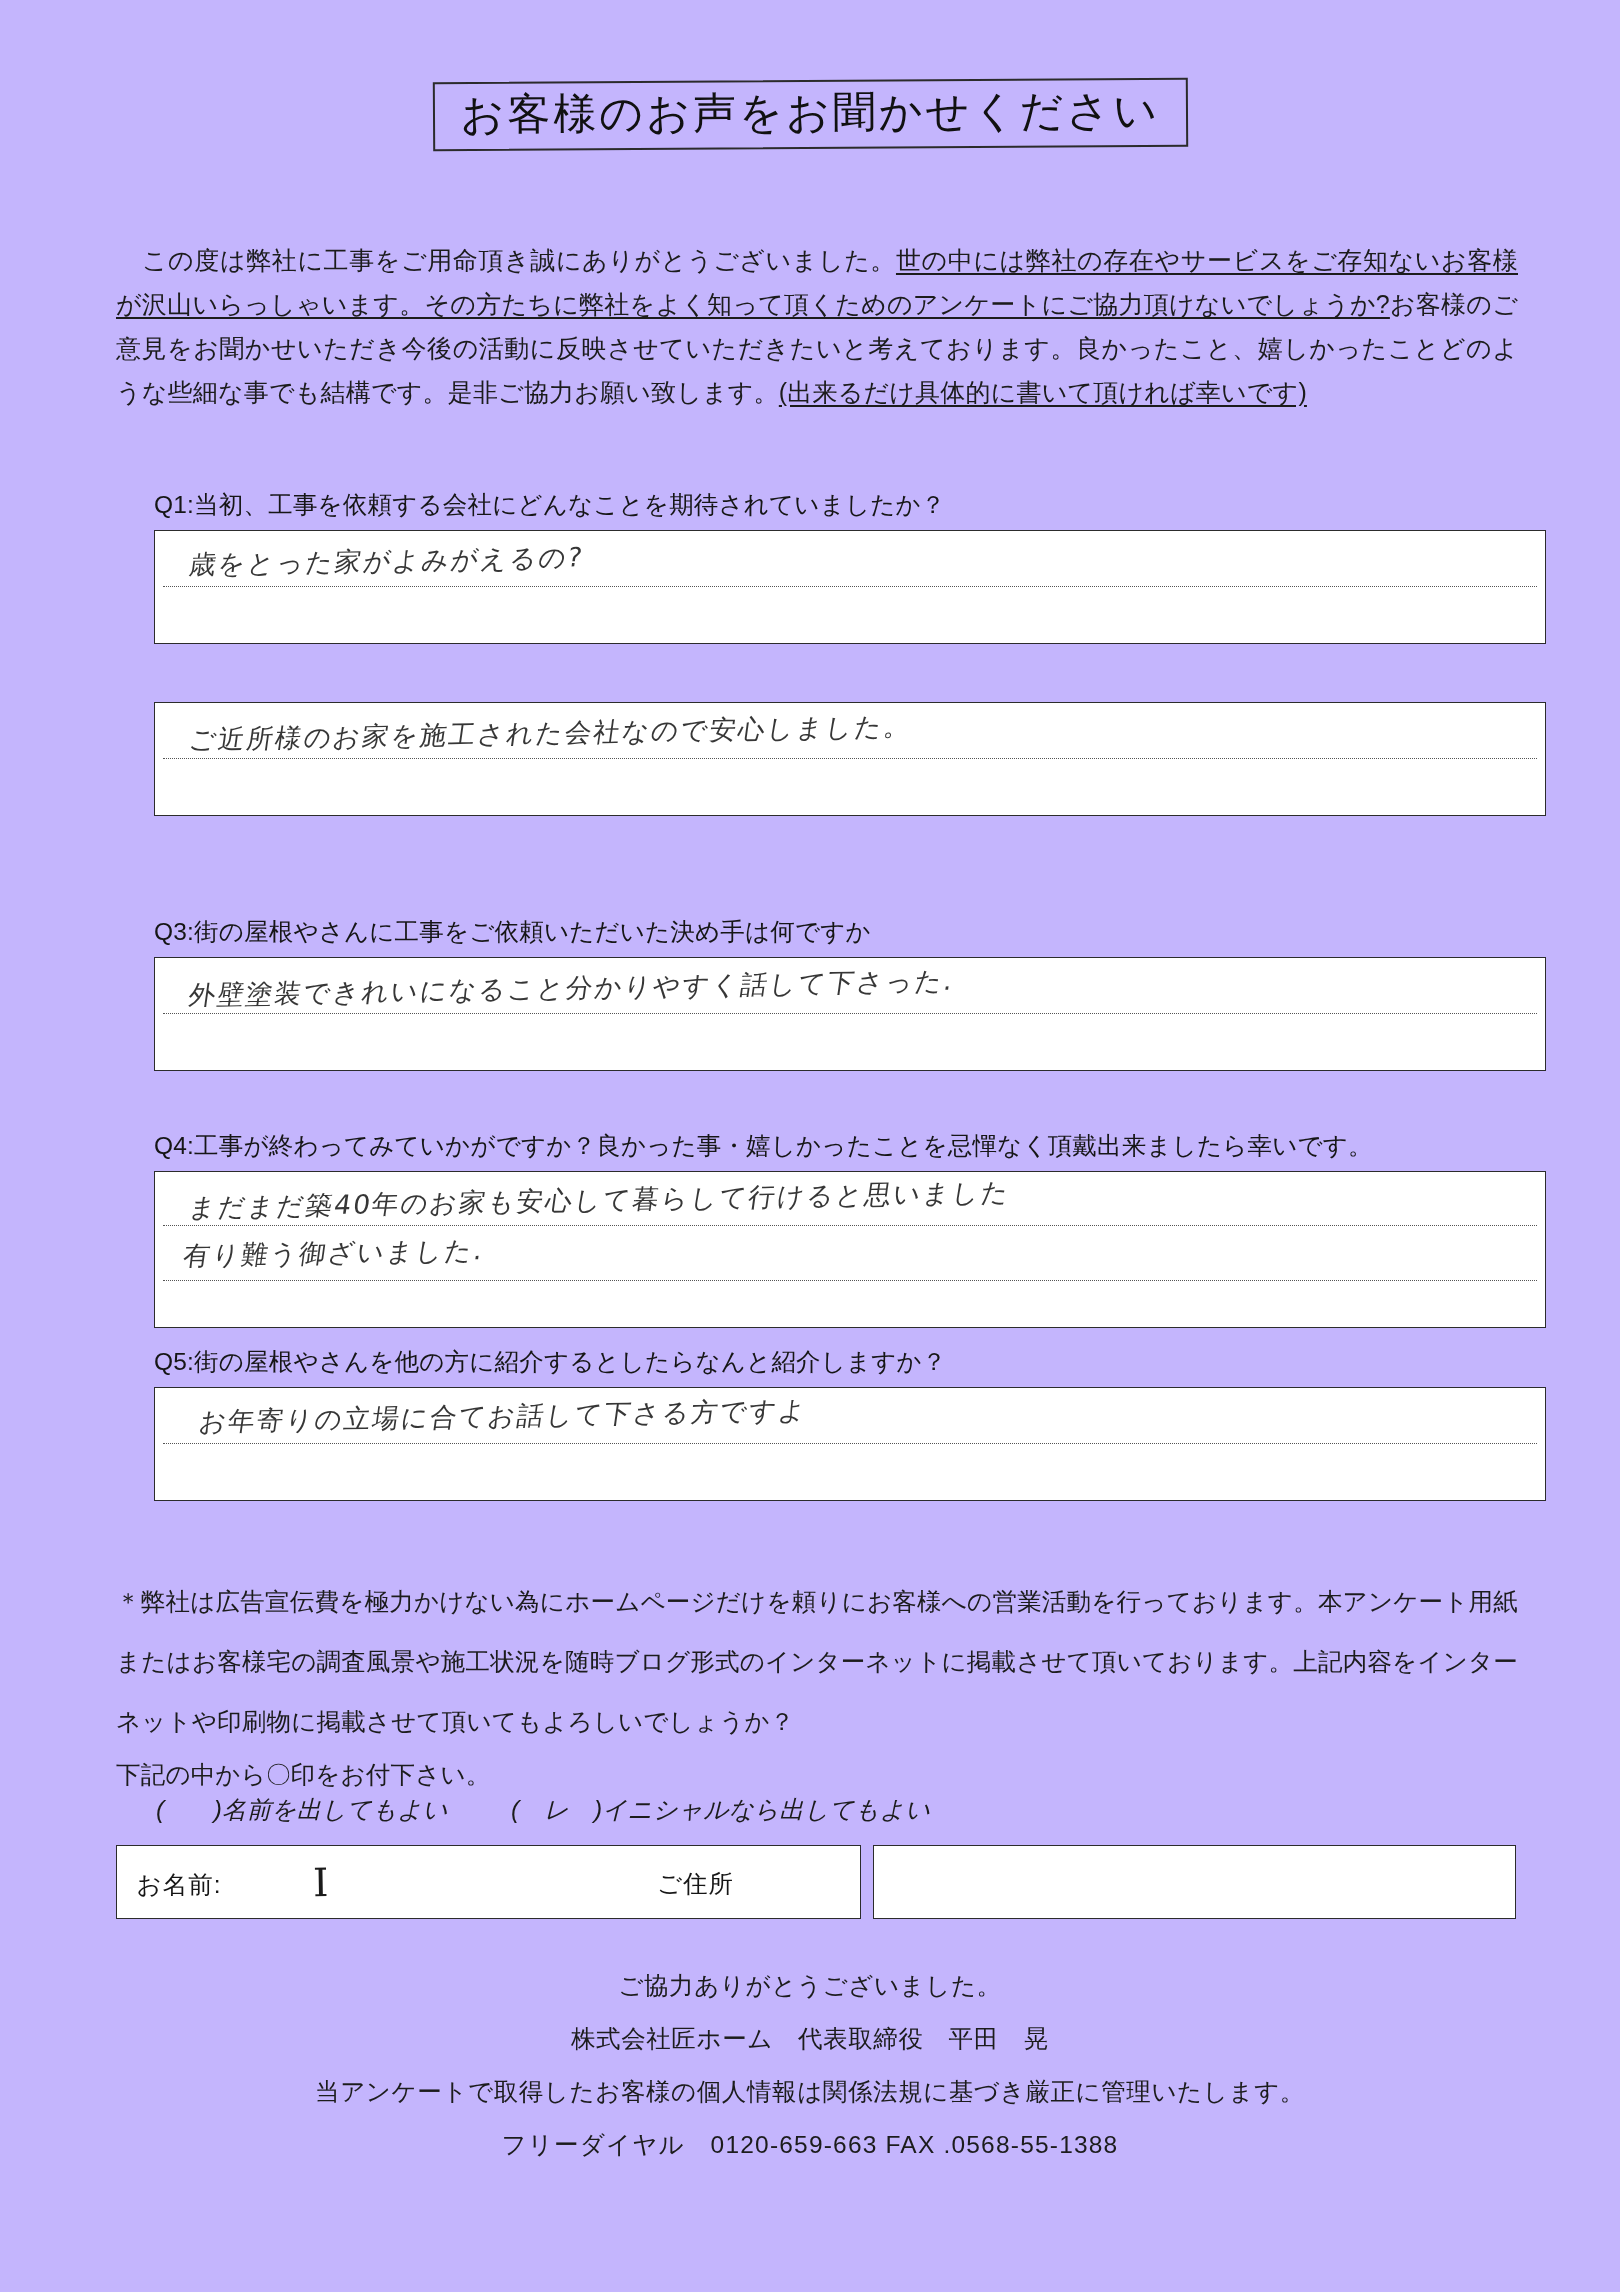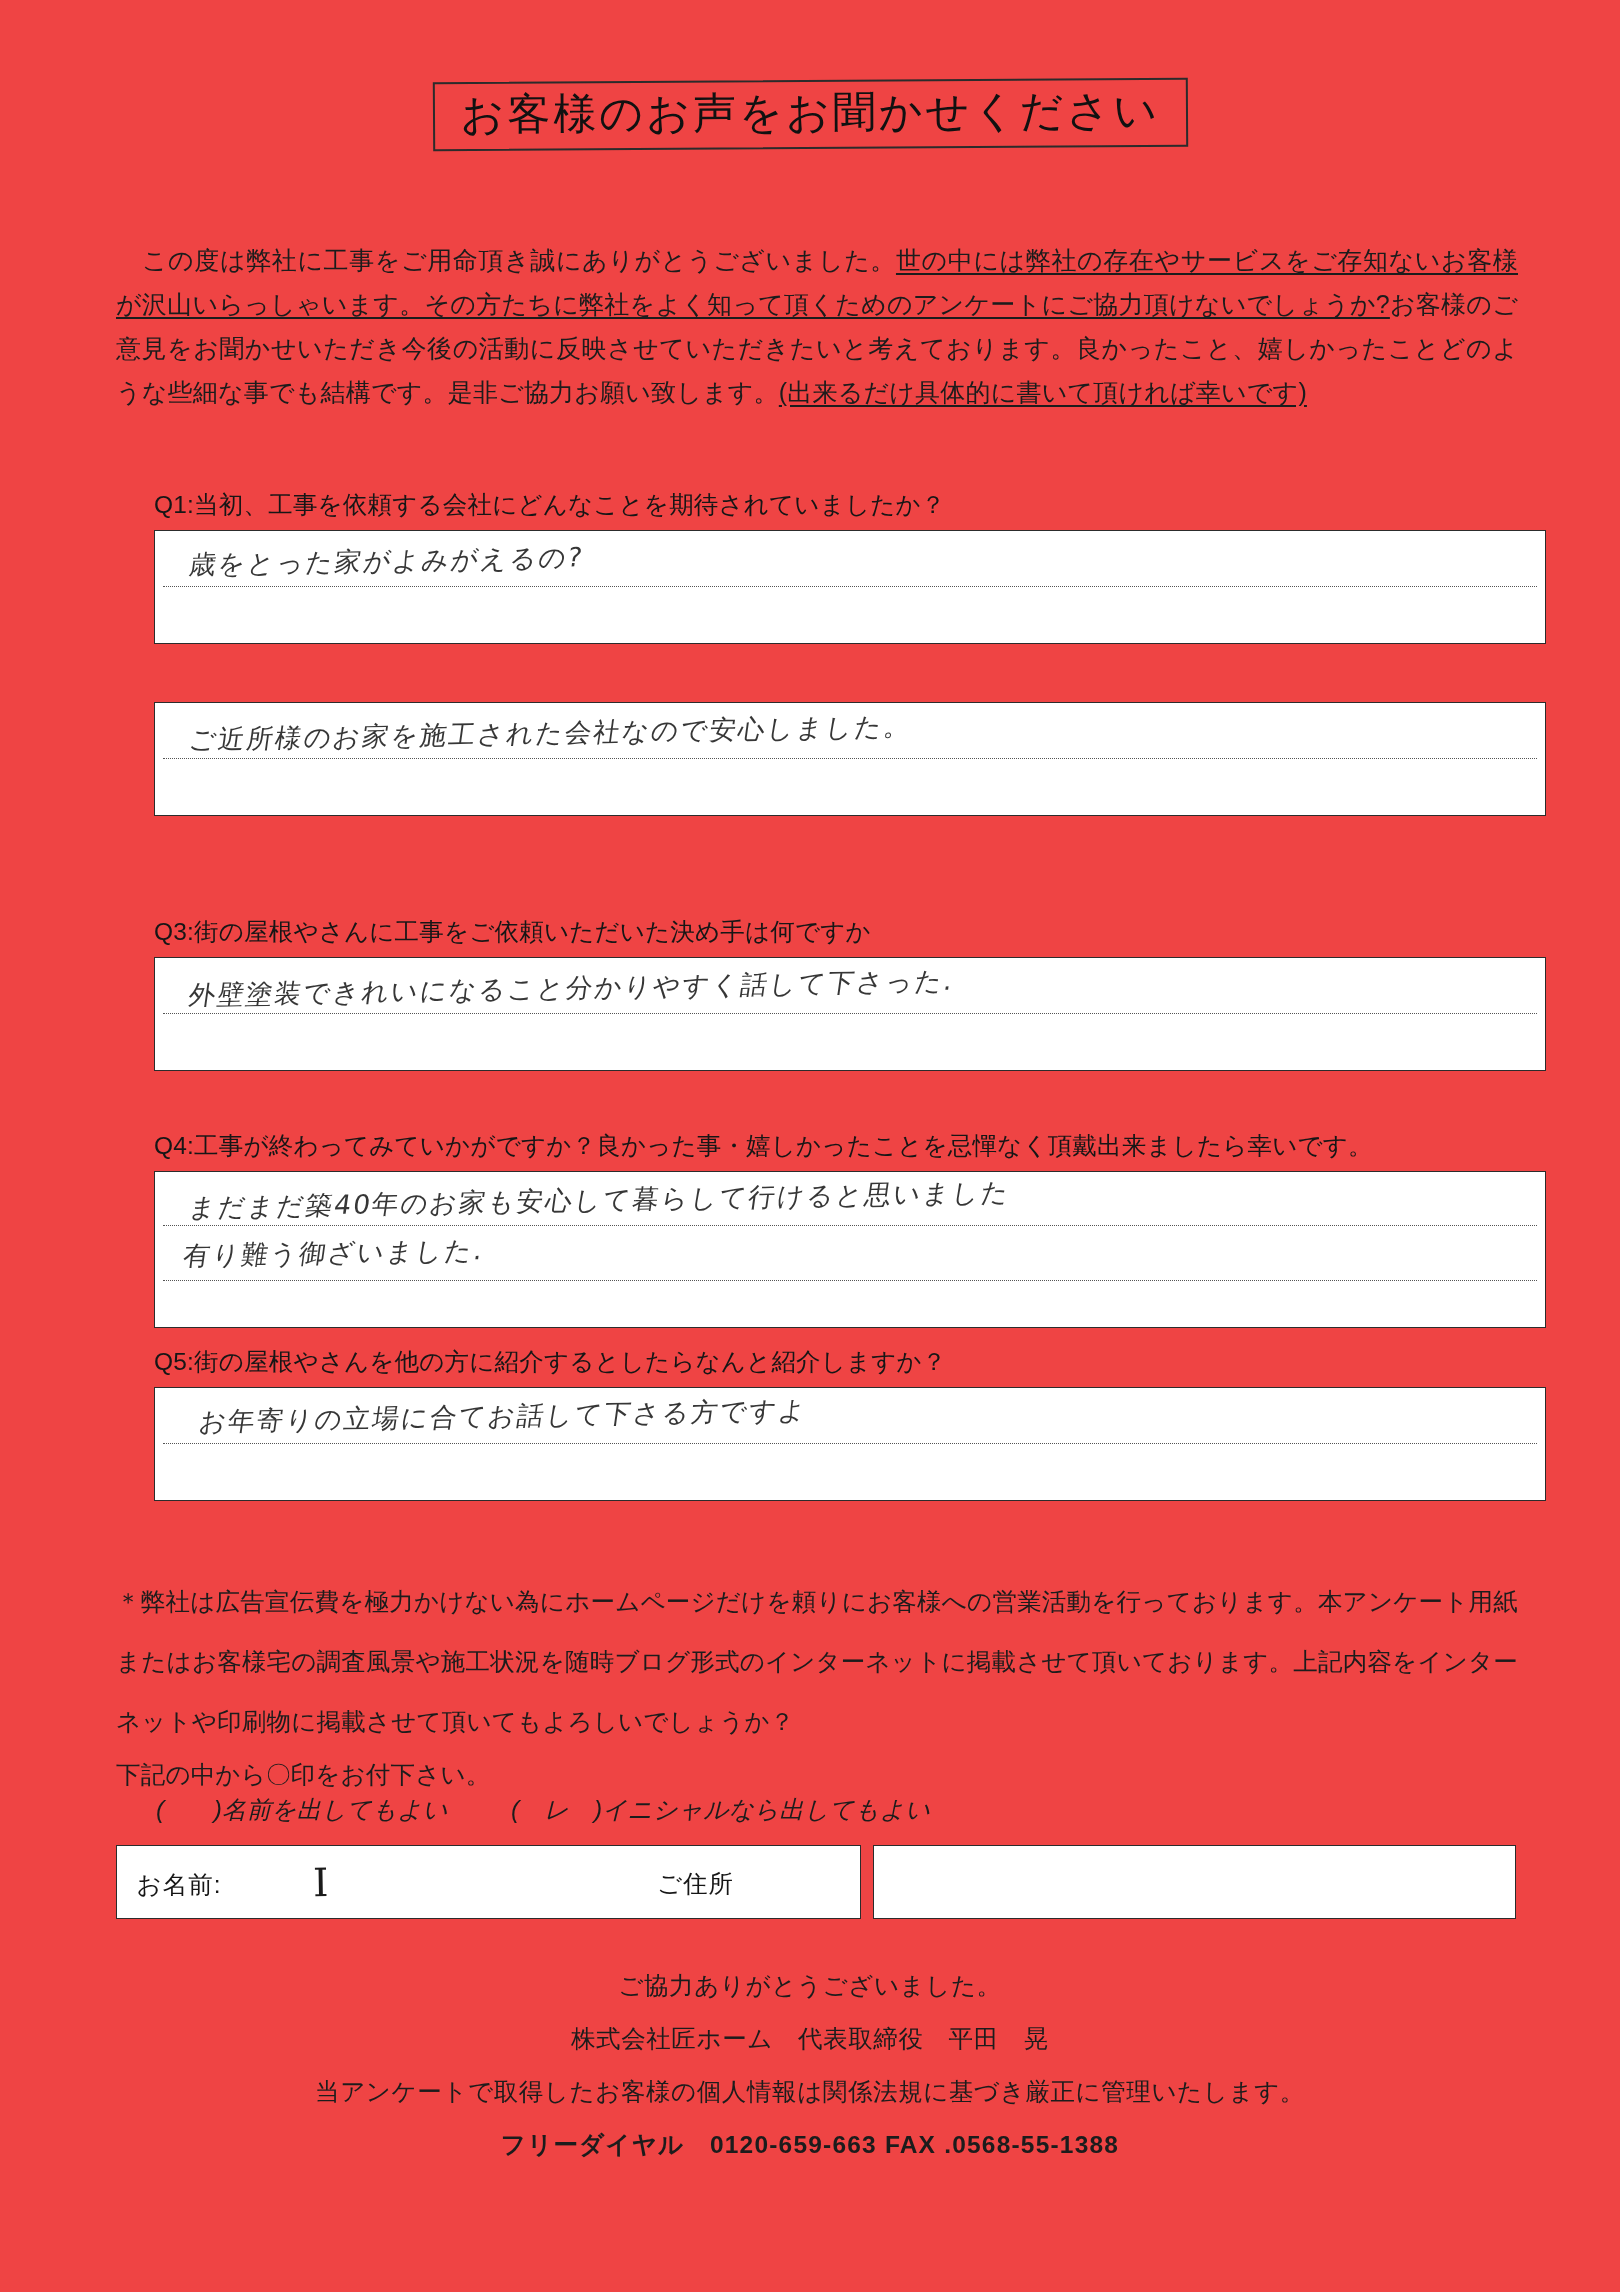--- a/index.html
+++ b/index.html
@@ -10,21 +10,21 @@
   }
   body {
     font-family: "Liberation Sans", "DejaVu Sans", sans-serif;
     color: #1a1a1a;
   }
   #page {
     position: relative;
     width: 1620px;
     height: 2293px;
     margin: 0 auto;
-    background: #ef4444;
+    background: #c4b5fd;
     overflow: hidden;
   }
 
   
   .title-wrap {
     position: absolute;
     top: 80px;
     left: 0;
     width: 100%;
     text-align: center;
@@ -236,16 +236,16 @@
       <span class="fieldlabel" style="left:19.6px;">お名前:</span>
       <span class="hw-initial">I</span>
     </div>
     <div class="addrbox"></div>
     <span class="fieldlabel" style="left:541px; top:21.6px;">ご住所</span>
   </div>
 
   <div class="closing" style="top:1960px;">ご協力ありがとうございました。</div>
   <div class="closing" style="top:2013px;">株式会社匠ホーム　代表取締役　平田　晃</div>
   <div class="closing" style="top:2066px;">当アンケートで取得したお客様の個人情報は関係法規に基づき厳正に管理いたします。</div>
-  <div class="closing tel" style="top:2119px;font-weight:bold;">フリーダイヤル　0120-659-663 FAX .0568-55-1388</div>
+  <div class="closing tel" style="top:2119px;">フリーダイヤル　0120-659-663 FAX .0568-55-1388</div>
 
 </div>
 
 
 </body></html>

